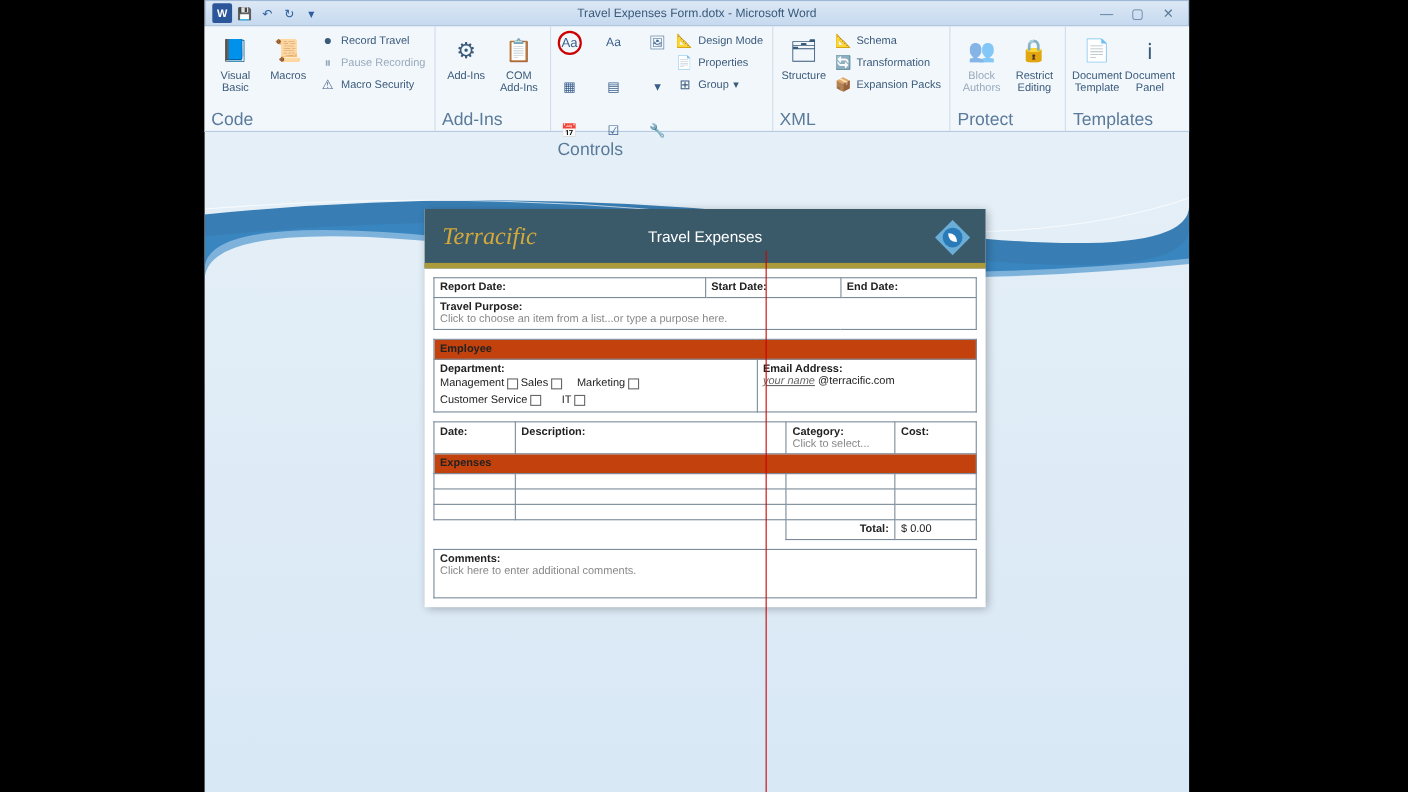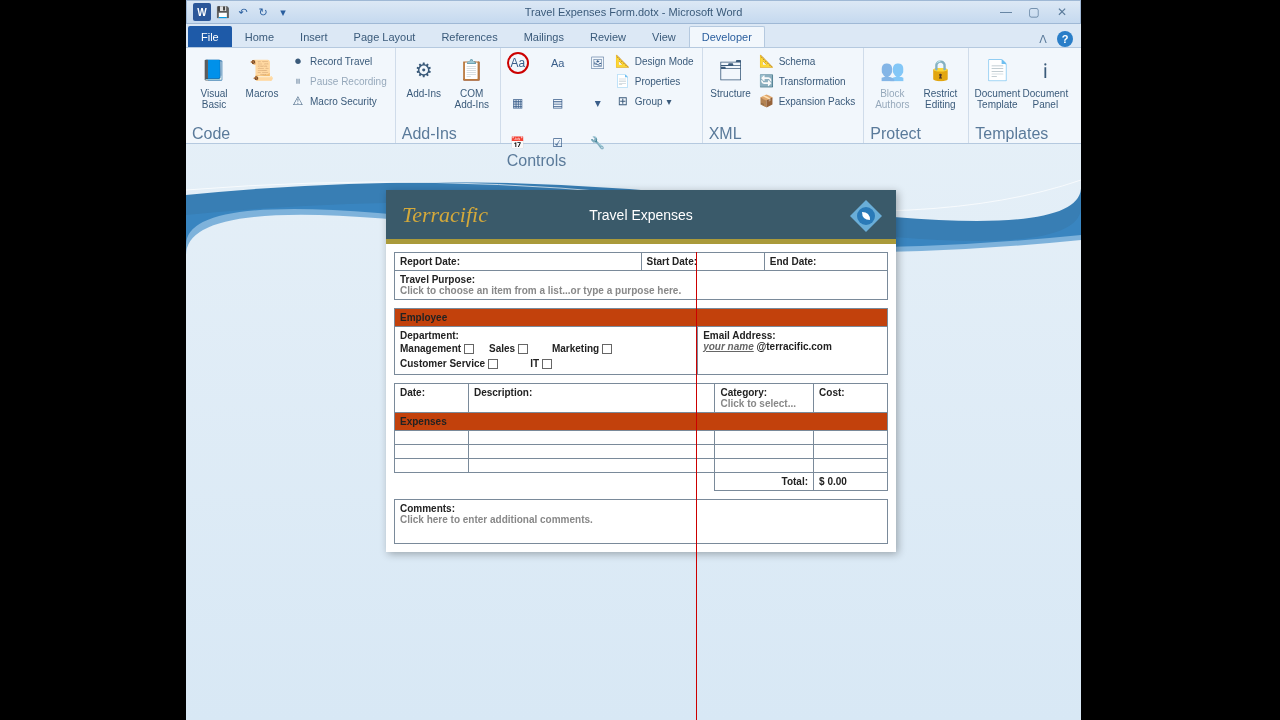--- a/index.html
+++ b/index.html
@@ -33,25 +33,25 @@
 .ctrl-grid{display:grid;grid-template-columns:repeat(3,22px);grid-auto-rows:22px;gap:18px}
 .cg{width:22px;height:22px;border:1px solid transparent;display:flex;align-items:center;justify-content:center;font-size:12px;color:#3a5e8a;cursor:pointer}
 .circled{border:2px solid #c00;border-radius:50%}
 .doc-wrap{position:absolute;left:200px;top:190px;width:510px;background:#fff;box-shadow:2px 2px 8px rgba(0,0,0,.3);z-index:2}
 .doc{padding:0}
 .banner{background:#3a5a6a;border-bottom:5px solid #aa9a3a;height:54px;display:flex;align-items:center;padding:0 16px;position:relative}
 .brand{color:#d4a93a;font-family:Liberation Serif, serif;font-size:22px;font-style:italic}
 .banner-title{color:#fff;font-size:14px;position:absolute;left:50%;transform:translateX(-50%)}
 .logo{position:absolute;right:12px;top:8px;width:36px;height:36px}
 .tbl{border-collapse:collapse;width:calc(100% - 16px);margin:8px;font-size:10px}
-.tbl td,.tbl th{border:1px solid #7a8a9a;padding:3px 5px;text-align:left;vertical-align:top;font-weight:bold;color:#222}
+.tbl td,.tbl th{border:1px solid #7a8a9a;padding:3px 5px;text-align:left;vertical-align:top;font-weight:normal;color:#222}
 .tbl .hdr{background:#c2410c;font-weight:bold}
 .placeholder{color:#888}
 .italic{font-style:italic;text-decoration:underline;color:#666}
-.dept-row{display:flex;gap:14px;font-size:10px;padding:2px 0}
+.dept-row{display:flex;font-size:10px;padding:2px 0}
 .dept-item{display:flex;align-items:center;gap:3px;min-width:70px;justify-content:flex-end}
 .cb{width:10px;height:10px;border:1px solid #666;background:#fff}
 .exp-tbl td,.exp-tbl th{height:14px}
 .exp-tbl .rt{text-align:right}
 .comments-box{height:26px}
 .arrow{position:absolute;z-index:10;pointer-events:none}
 .arrow-line{position:absolute;left:510px;top:108px;width:1px;height:500px;background:#c00}
 </style>
 </head>
 <body>
@@ -74,35 +74,20 @@
       <div class="qat-icon">▾</div>
     </div>
     <div class="title-text">Travel Expenses Form.dotx  -  Microsoft Word</div>
     <div class="win-controls">
       <div class="win-btn">—</div>
       <div class="win-btn">▢</div>
       <div class="win-btn">✕</div>
     </div>
   </div>
 
-  <div class="tabs">
-    <div class="tab file">File</div>
-    <div class="tab">Home</div>
-    <div class="tab">Insert</div>
-    <div class="tab">Page Layout</div>
-    <div class="tab">References</div>
-    <div class="tab">Mailings</div>
-    <div class="tab">Review</div>
-    <div class="tab">View</div>
-    <div class="tab active">Developer</div>
-    <div class="tabs-right">
-      <div class="qat-icon" style="color:#5a7a9a">ᐱ</div>
-      <div class="help-icon">?</div>
-    </div>
-  </div>
 
   <div class="ribbon">
 
     <div class="group">
       <div class="group-body">
         <div class="big-btn">
           <div class="bi">📘</div>
           <span>Visual Basic</span>
         </div>
         <div class="big-btn">

